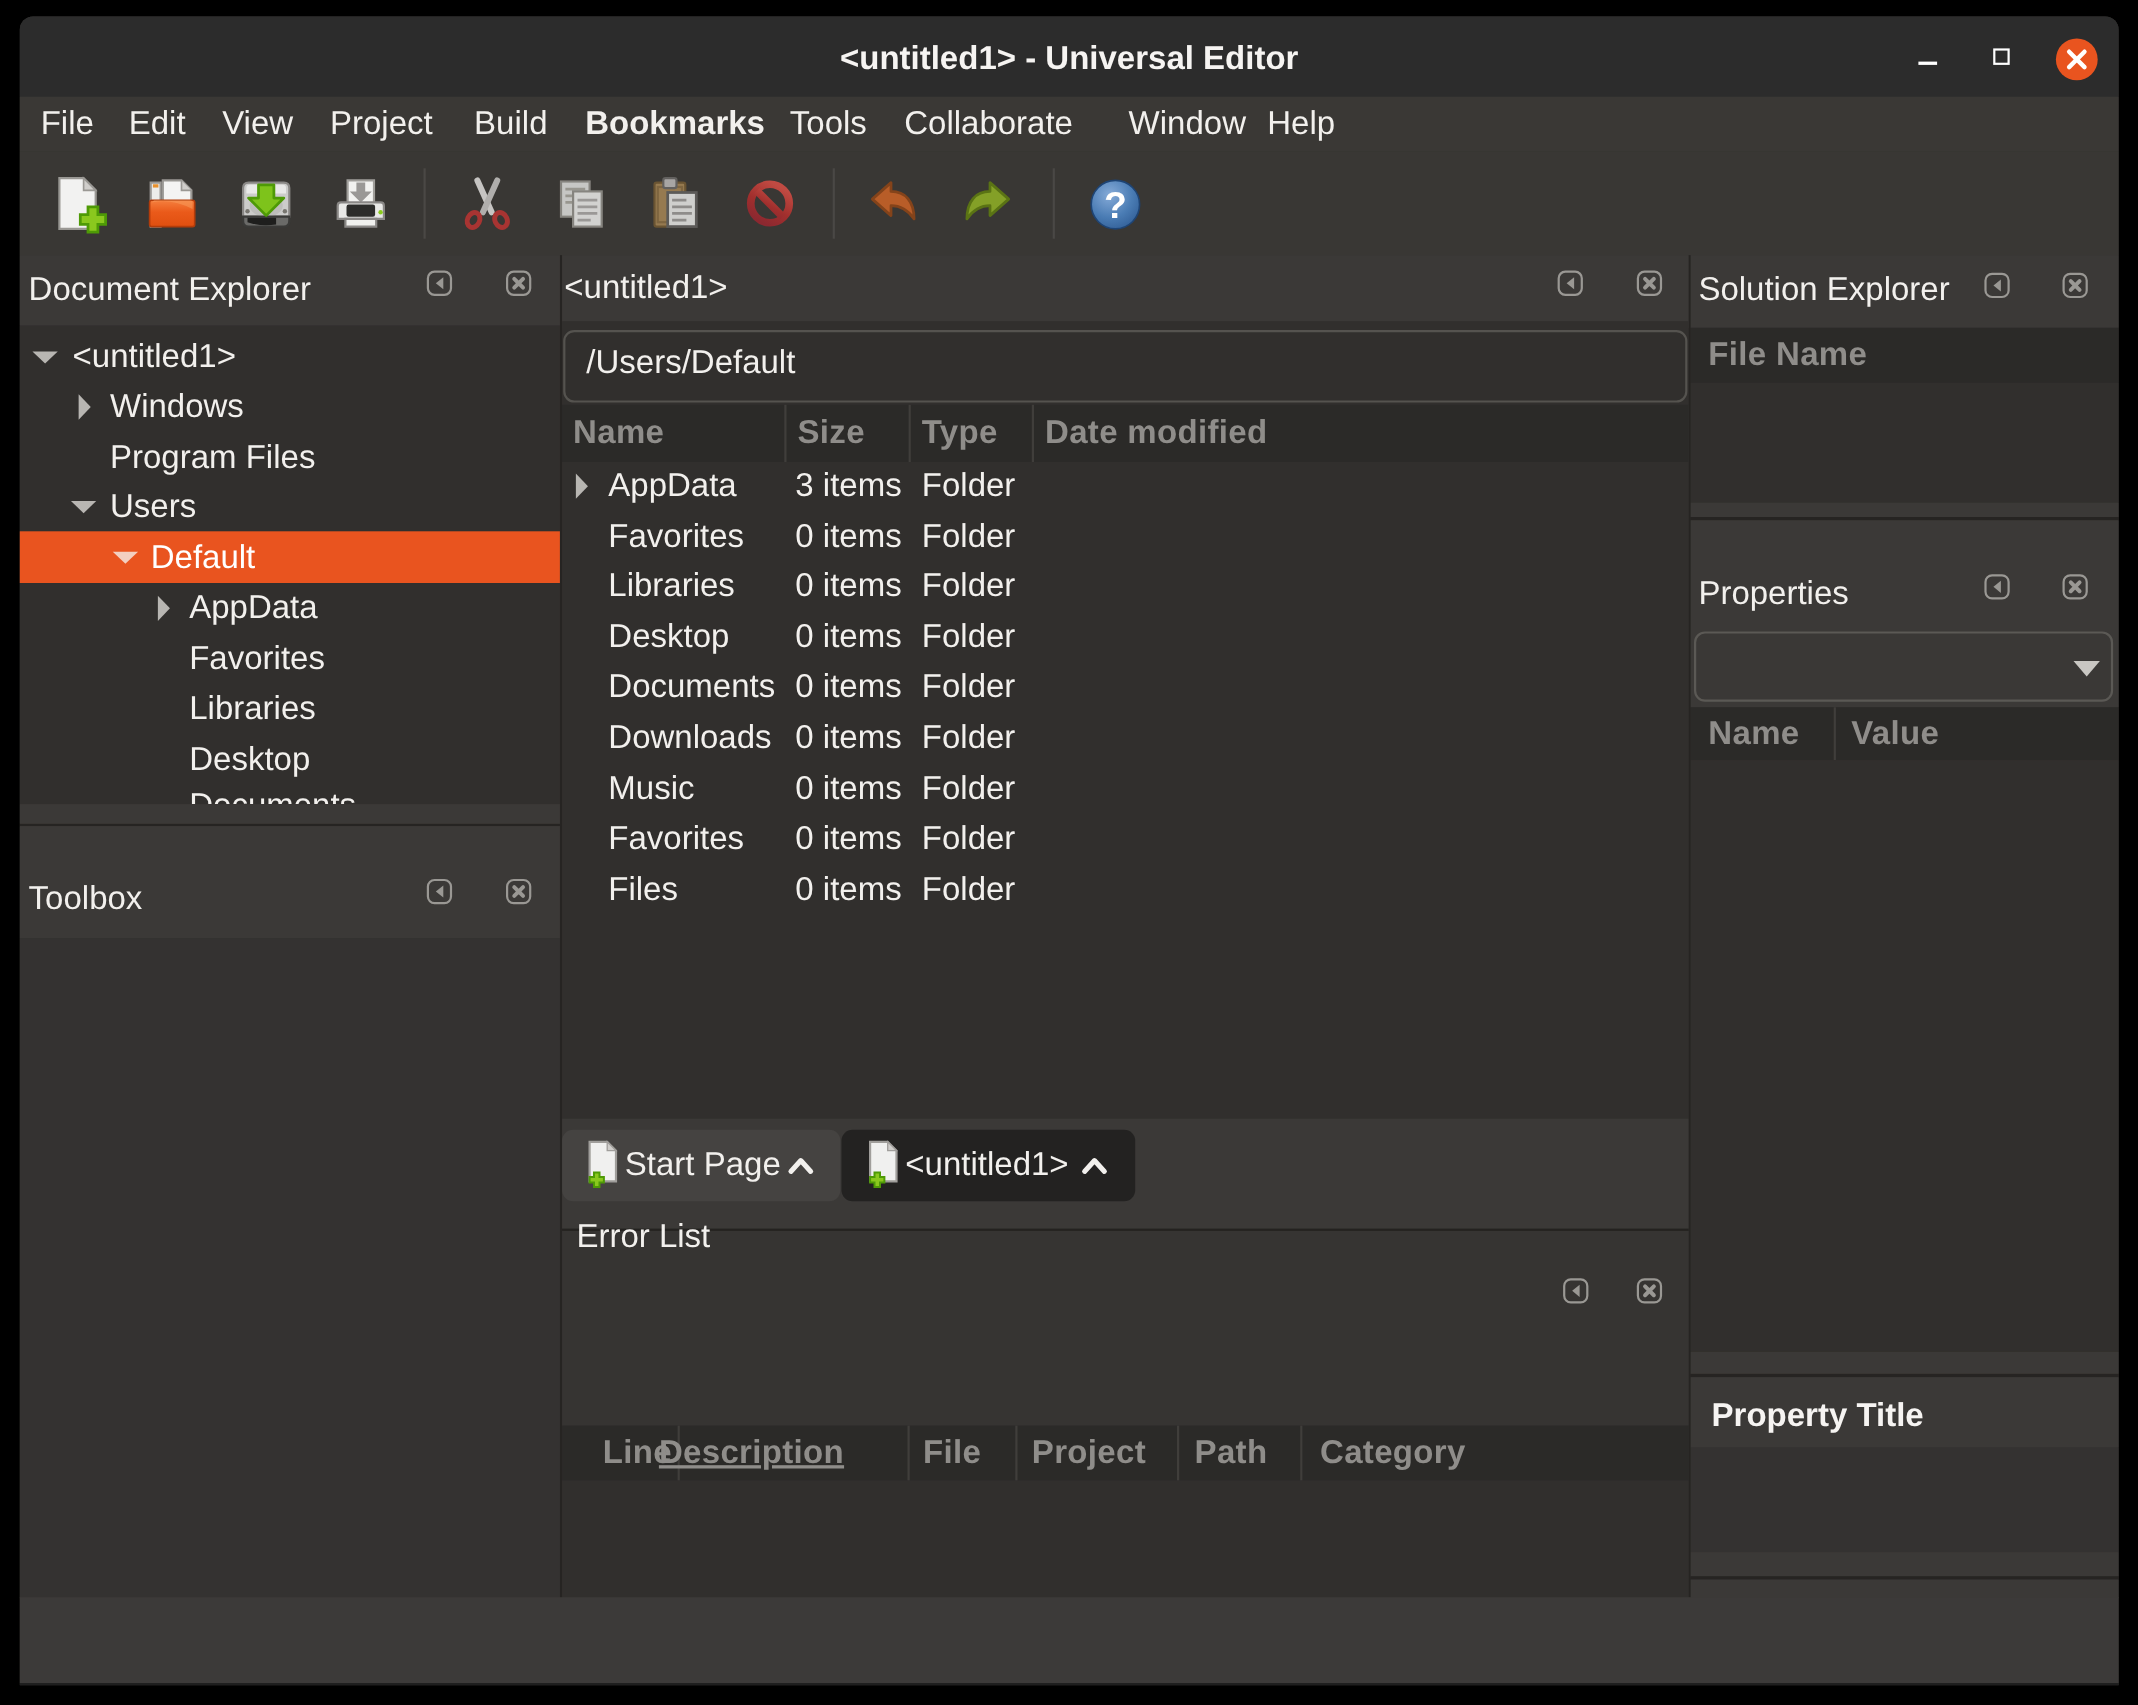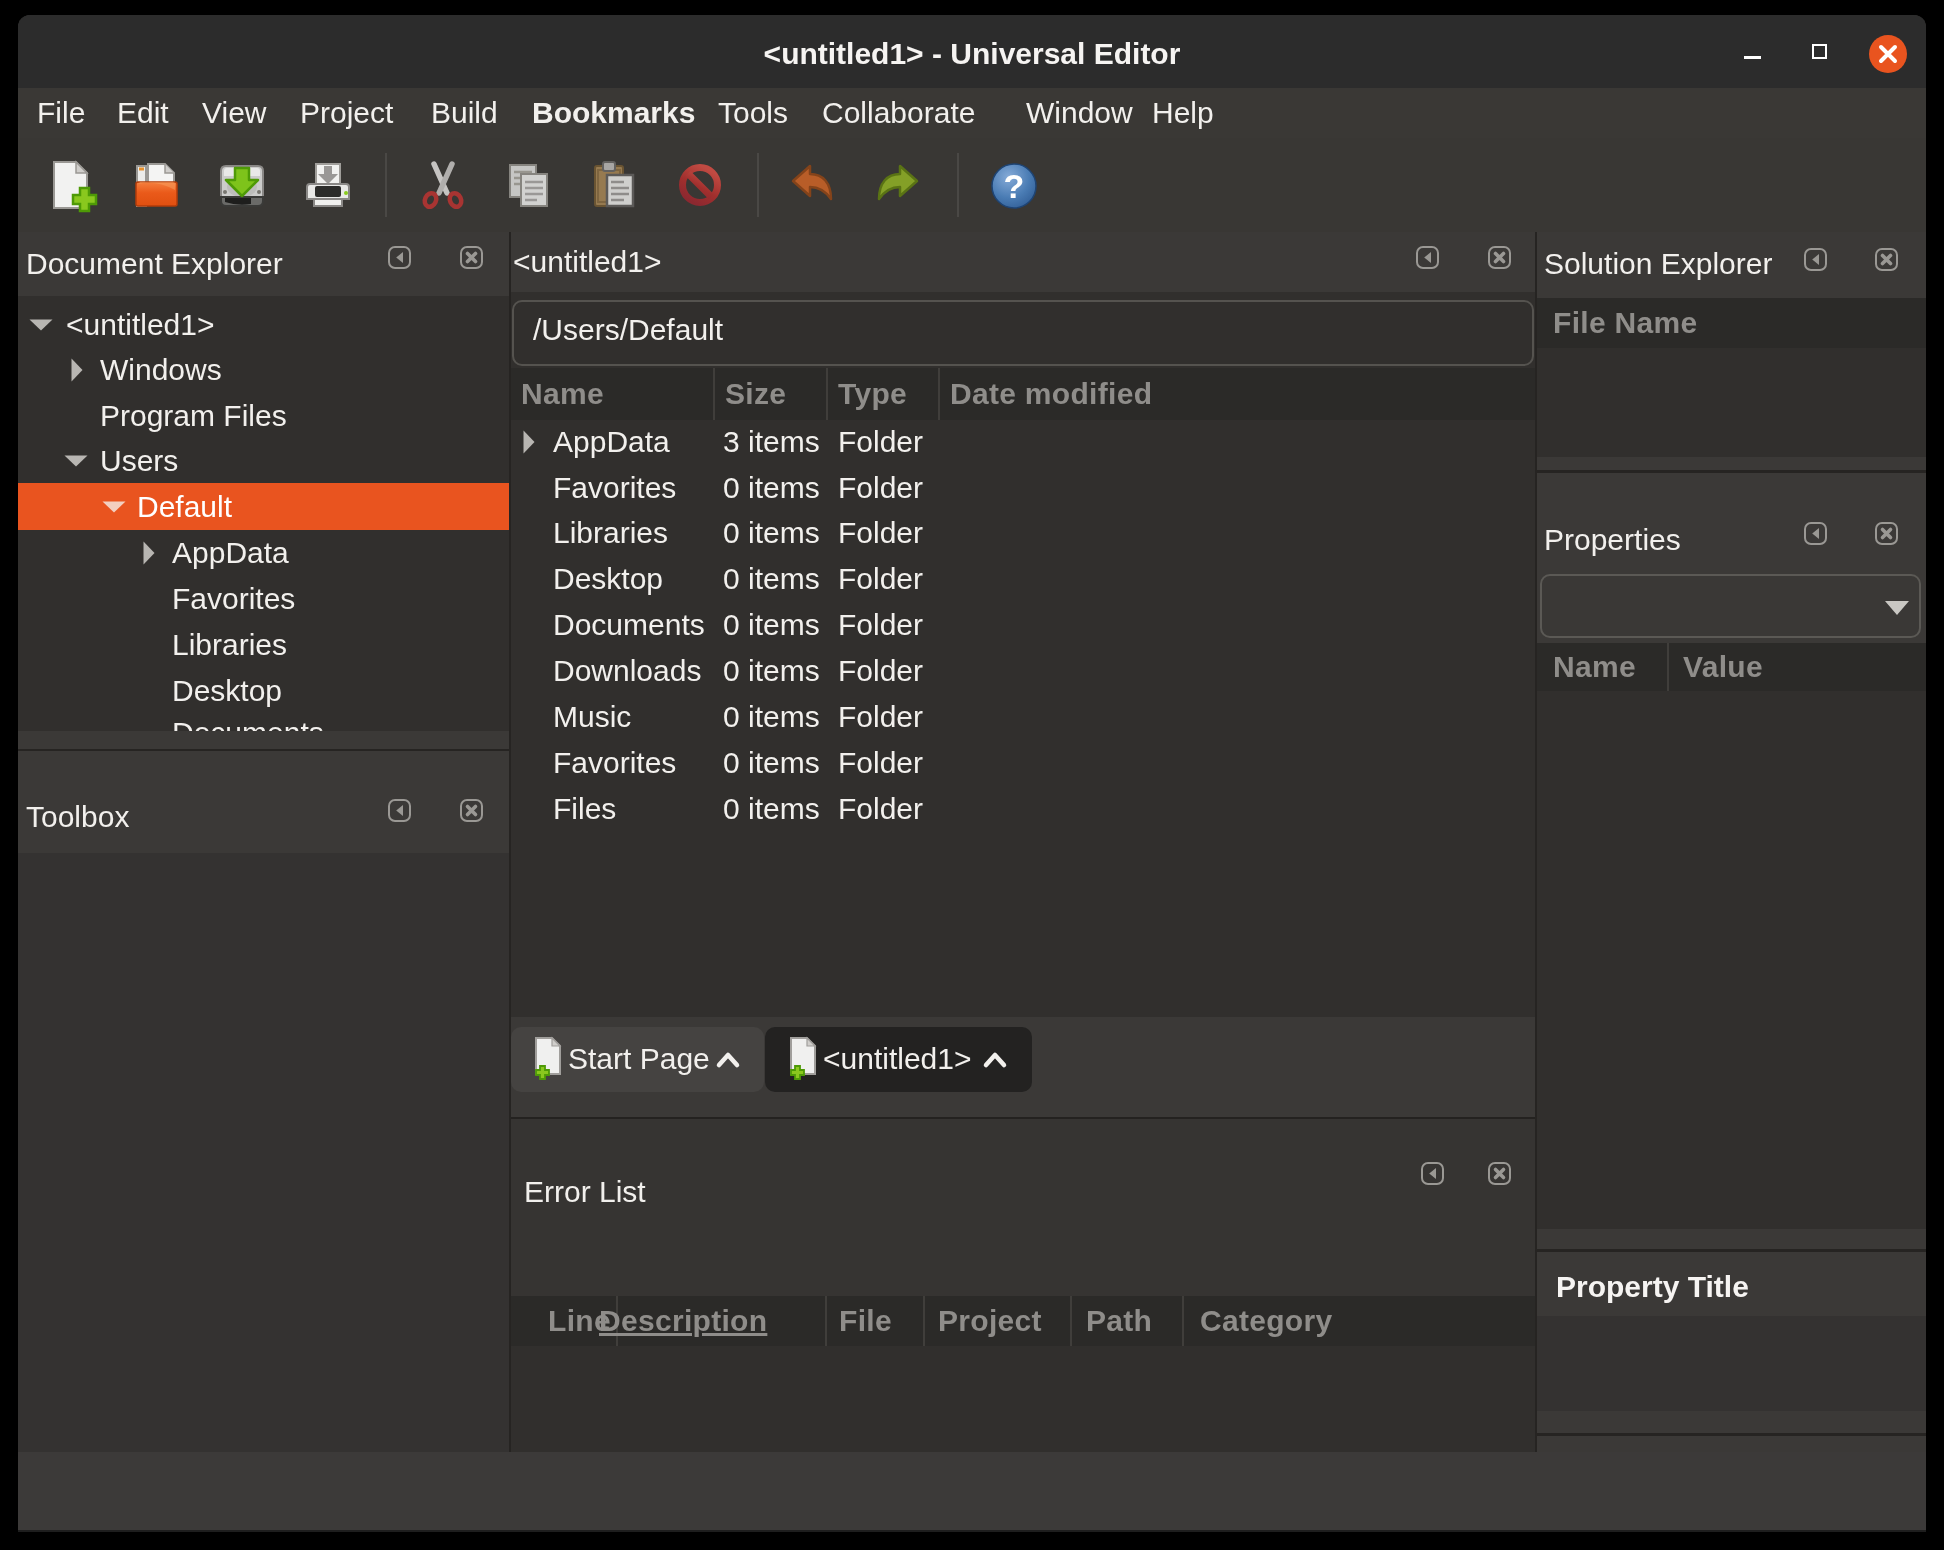--- a/index.html
+++ b/index.html
@@ -244,21 +244,21 @@
 <div class="t" style="left:568px;top:1041px;">Start Page</div>
 <svg style="left:716px;top:1051px;" width="24" height="17">
     <path d="M3 14 L12 4 L21 14" fill="none" stroke="#f2f0ed" stroke-width="4.5" stroke-linecap="round" stroke-linejoin="round"></path>
   </svg>
 <div class="t" style="left:823px;top:1041px;">&lt;untitled1&gt;</div>
 <svg style="left:983px;top:1051px;" width="24" height="17">
     <path d="M3 14 L12 4 L21 14" fill="none" stroke="#f2f0ed" stroke-width="4.5" stroke-linecap="round" stroke-linejoin="round"></path>
   </svg>
 <div style="left:511px;top:1117px;width:1024px;height:2px;background:#242220;"></div>
 <div style="left:511px;top:1119px;width:1024px;height:177px;background:#363432;"></div>
-<div class="t" style="left:524px;top:1174px;">Error List</div>
+<div class="t" style="left:524px;top:1107px;">Error List</div>
 <svg style="left:1420.5px;top:1161.5px;" width="23" height="23">
     <rect x="1" y="1" width="21" height="21" rx="6" fill="none" stroke="#9a9894" stroke-width="2"></rect>
     <path d="M15 6 L8.2 11.5 L15 17 Z" fill="#9a9894"></path>
   </svg>
 <svg style="left:1487.5px;top:1161.5px;" width="23" height="23">
     <rect x="1" y="1" width="21" height="21" rx="6" fill="none" stroke="#9a9894" stroke-width="2"></rect>
     <path d="M7.5 7.5 L15.5 15.5 M15.5 7.5 L7.5 15.5" stroke="#9a9894" stroke-width="3.6" stroke-linecap="round"></path>
   </svg>
 <div style="left:511px;top:1296px;width:1024px;height:50px;background:#2b2a28;"></div>
 <div style="left:616px;top:1296px;width:2px;height:50px;background:#403e3b;"></div>

